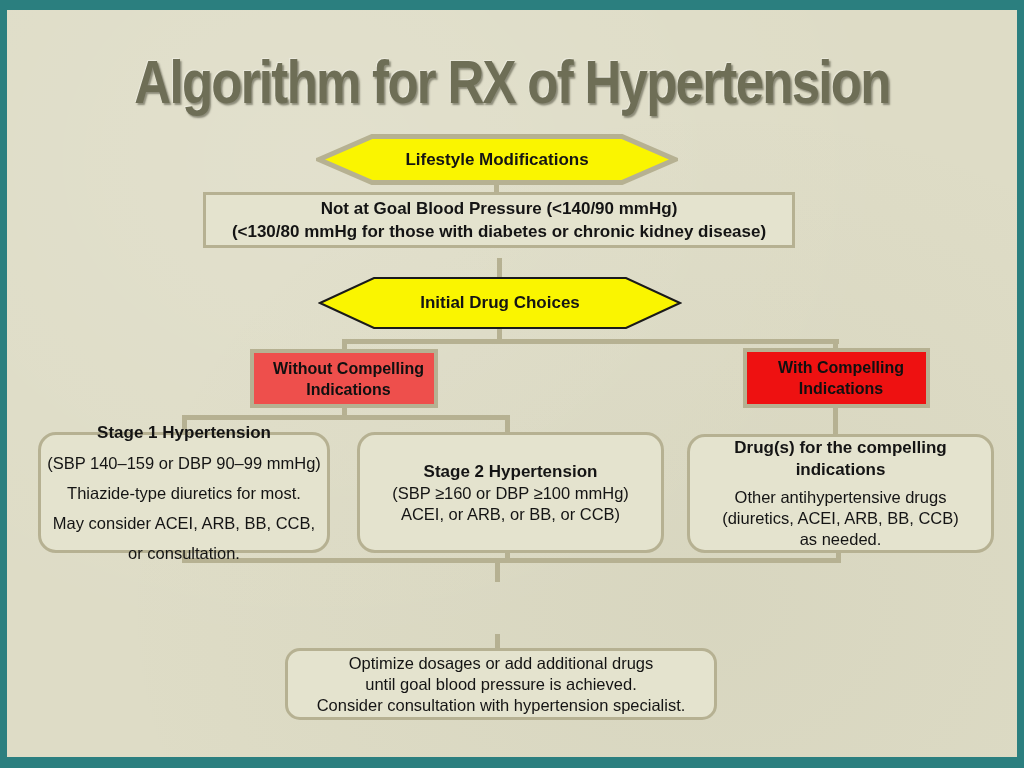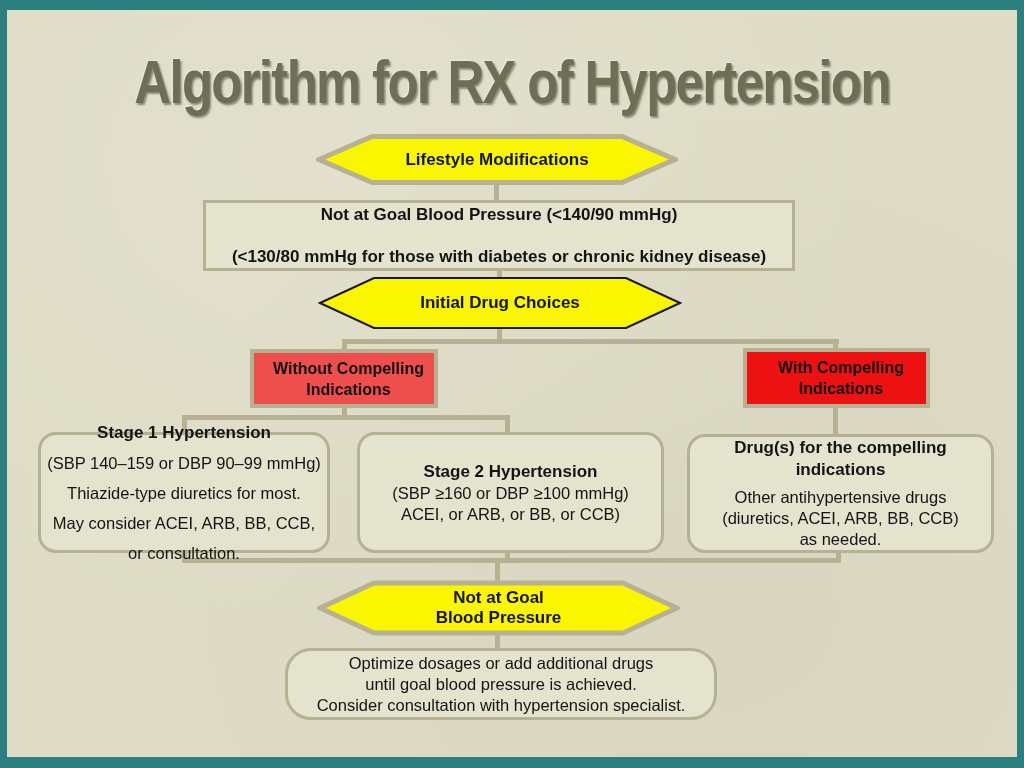--- a/index.html
+++ b/index.html
@@ -54,21 +54,21 @@
 
   <div class="abs title">Algorithm for RX of Hypertension</div>
 
   <div class="node hexwrap" style="left:316px;top:133px;width:362px;height:53px;">
     <svg viewBox="0 0 362 53" preserveAspectRatio="none">
       <polygon points="3,26.5 56,3.5 306,3.5 359,26.5 306,49.5 56,49.5" fill="#FAF500" stroke="#B6B192" stroke-width="5"></polygon>
     </svg>
     <div class="hexlabel">Lifestyle Modifications</div>
   </div>
 
-  <div class="node panel goalbox" style="left:203px;top:200px;width:592px;height:71px;justify-content:space-between;">
+  <div class="node panel goalbox" style="left:203px;top:192px;width:592px;height:56px;">
     <div>Not at Goal Blood Pressure (&lt;140/90 mmHg)</div>
     <div>(&lt;130/80 mmHg for those with diabetes or chronic kidney disease)</div>
   </div>
 
   <div class="node hexwrap" style="left:318px;top:276px;width:364px;height:54px;">
     <svg viewBox="0 0 364 54" preserveAspectRatio="none">
       <polygon points="2,27 56,2 308,2 362,27 308,52 56,52" fill="#FAF500" stroke="#1A1A1A" stroke-width="2"></polygon>
     </svg>
     <div class="hexlabel">Initial Drug Choices</div>
   </div>
@@ -98,28 +98,19 @@
 
   <div class="node panel round" style="left:687px;top:434px;width:307px;height:119px;">
     <div class="hd">Drug(s) for the compelling</div>
     <div class="hd">indications</div>
     <div class="gap"></div>
     <div>Other antihypertensive drugs</div>
     <div>(diuretics, ACEI, ARB, BB, CCB)</div>
     <div>as needed.</div>
   </div>
 
-  <div class="node hexwrap" style="left:317px;top:579px;width:363px;height:58px;">
-    <svg viewBox="0 0 363 58" preserveAspectRatio="none">
-      <polygon points="3,29 57,4 306,4 360,29 306,54 57,54" fill="#FAF500" stroke="#B6B192" stroke-width="5"></polygon>
-    </svg>
-    <div class="hexlabel">
-      <div>Not at Goal</div>
-      <div>Blood Pressure</div>
-    </div>
-  </div>
 
-  <div class="node panel round" style="left:285px;top:648px;width:432px;height:72px;border-radius:26px;">
+  <div class="node panel round" style="left:285px;top:648px;width:432px;height:72px;border-radius:15px;">
     <div>Optimize dosages or add additional drugs</div>
     <div>until goal blood pressure is achieved.</div>
     <div>Consider consultation with hypertension specialist.</div>
   </div>
 </div>
 
 </body></html>

